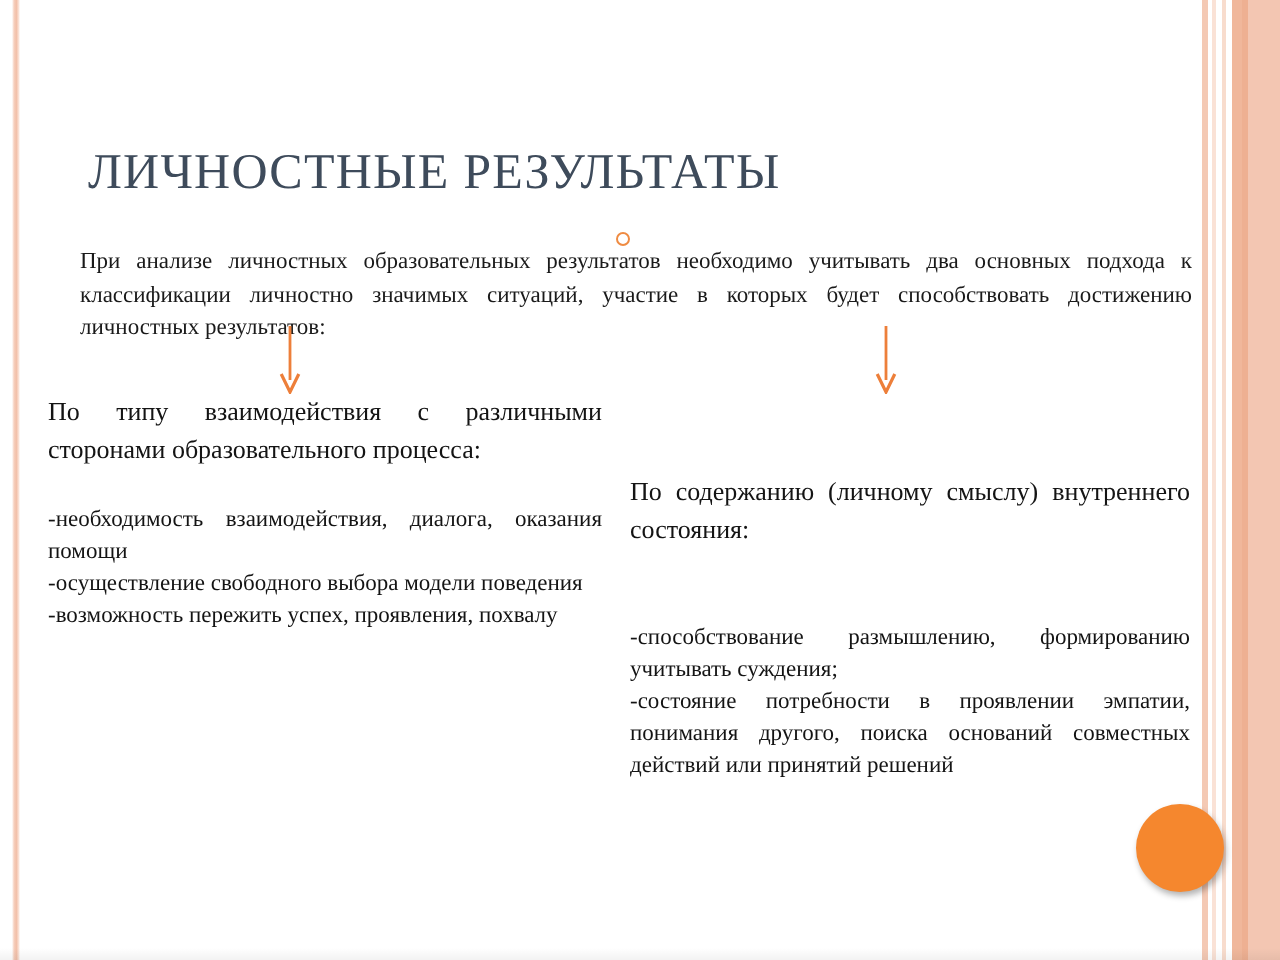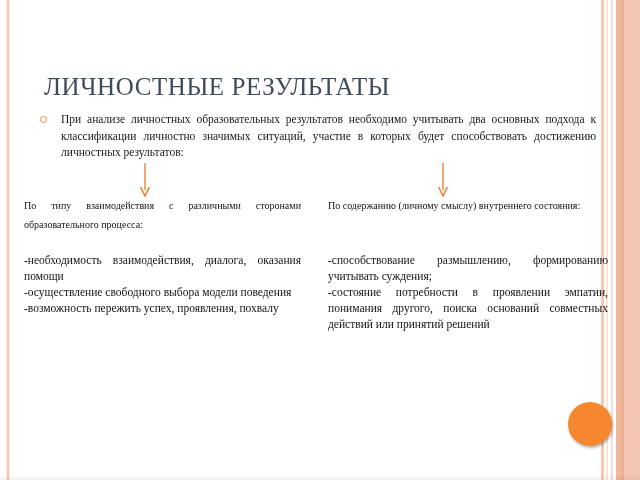--- a/index.html
+++ b/index.html
@@ -86,21 +86,22 @@
     margin-top: 20px;
   }
 
   
   .intro {
     position: absolute;
     left: 40px;
     top: 111px;
     width: 556px;
     display: flex;
-    align-items: flex-start;
+    align-items: center;
+    flex-direction: column;
   }
   .intro-bullet {
     flex: 0 0 auto;
     width: 7px;
     height: 7px;
     margin-top: 5px;
     margin-right: 14px;
     border: 1.4px solid #ef8b42;
     border-radius: 50%;
     box-sizing: border-box;
@@ -125,24 +126,24 @@
   .arrow-right { left: 436px; top: 163px; }
 
   
   .col {
     position: absolute;
     top: 196px;
     color: #141414;
     font-family: "Liberation Serif", "DejaVu Serif", serif;
   }
   .col-left  { left: 24px;  width: 277px; }
-  .col-right { left: 328px; width: 280px; }
+  .col-right { left: 315px; width: 280px; margin-top: 40px; }
 
   .col-head {
-    font-size: 10px;
+    font-size: 13px;
     line-height: 19px;
     text-align: justify;
     text-align-last: left;
     margin: 0 0 0 0;
   }
 
   .col-body {
     font-size: 11.5px;
     line-height: 16px;
     text-align: justify;

